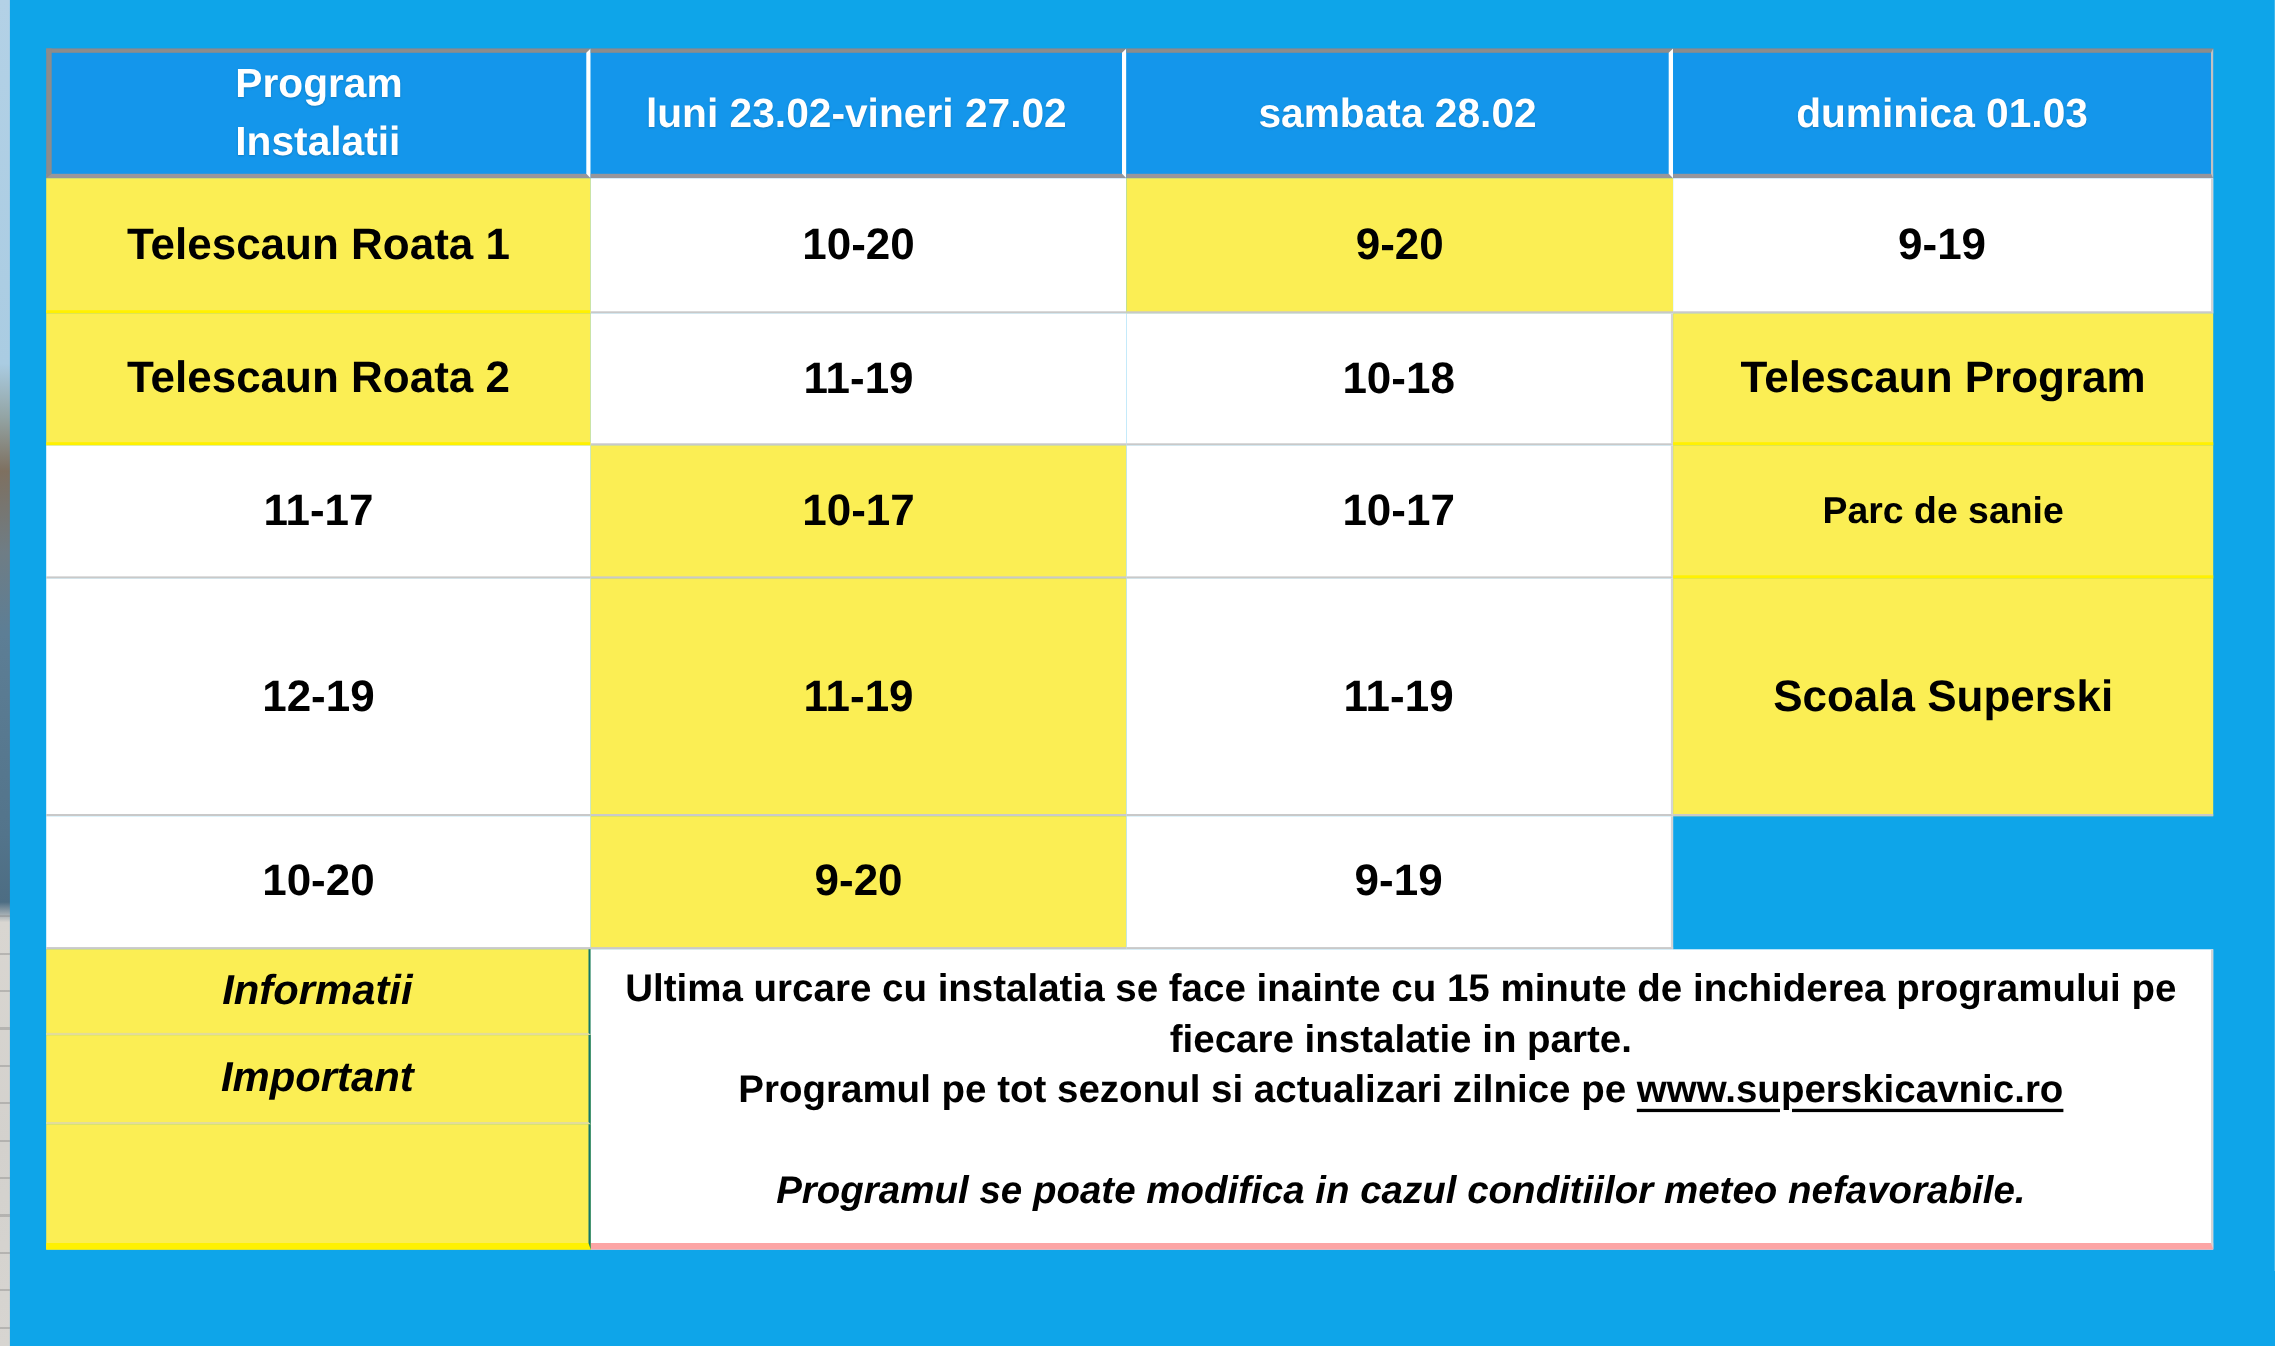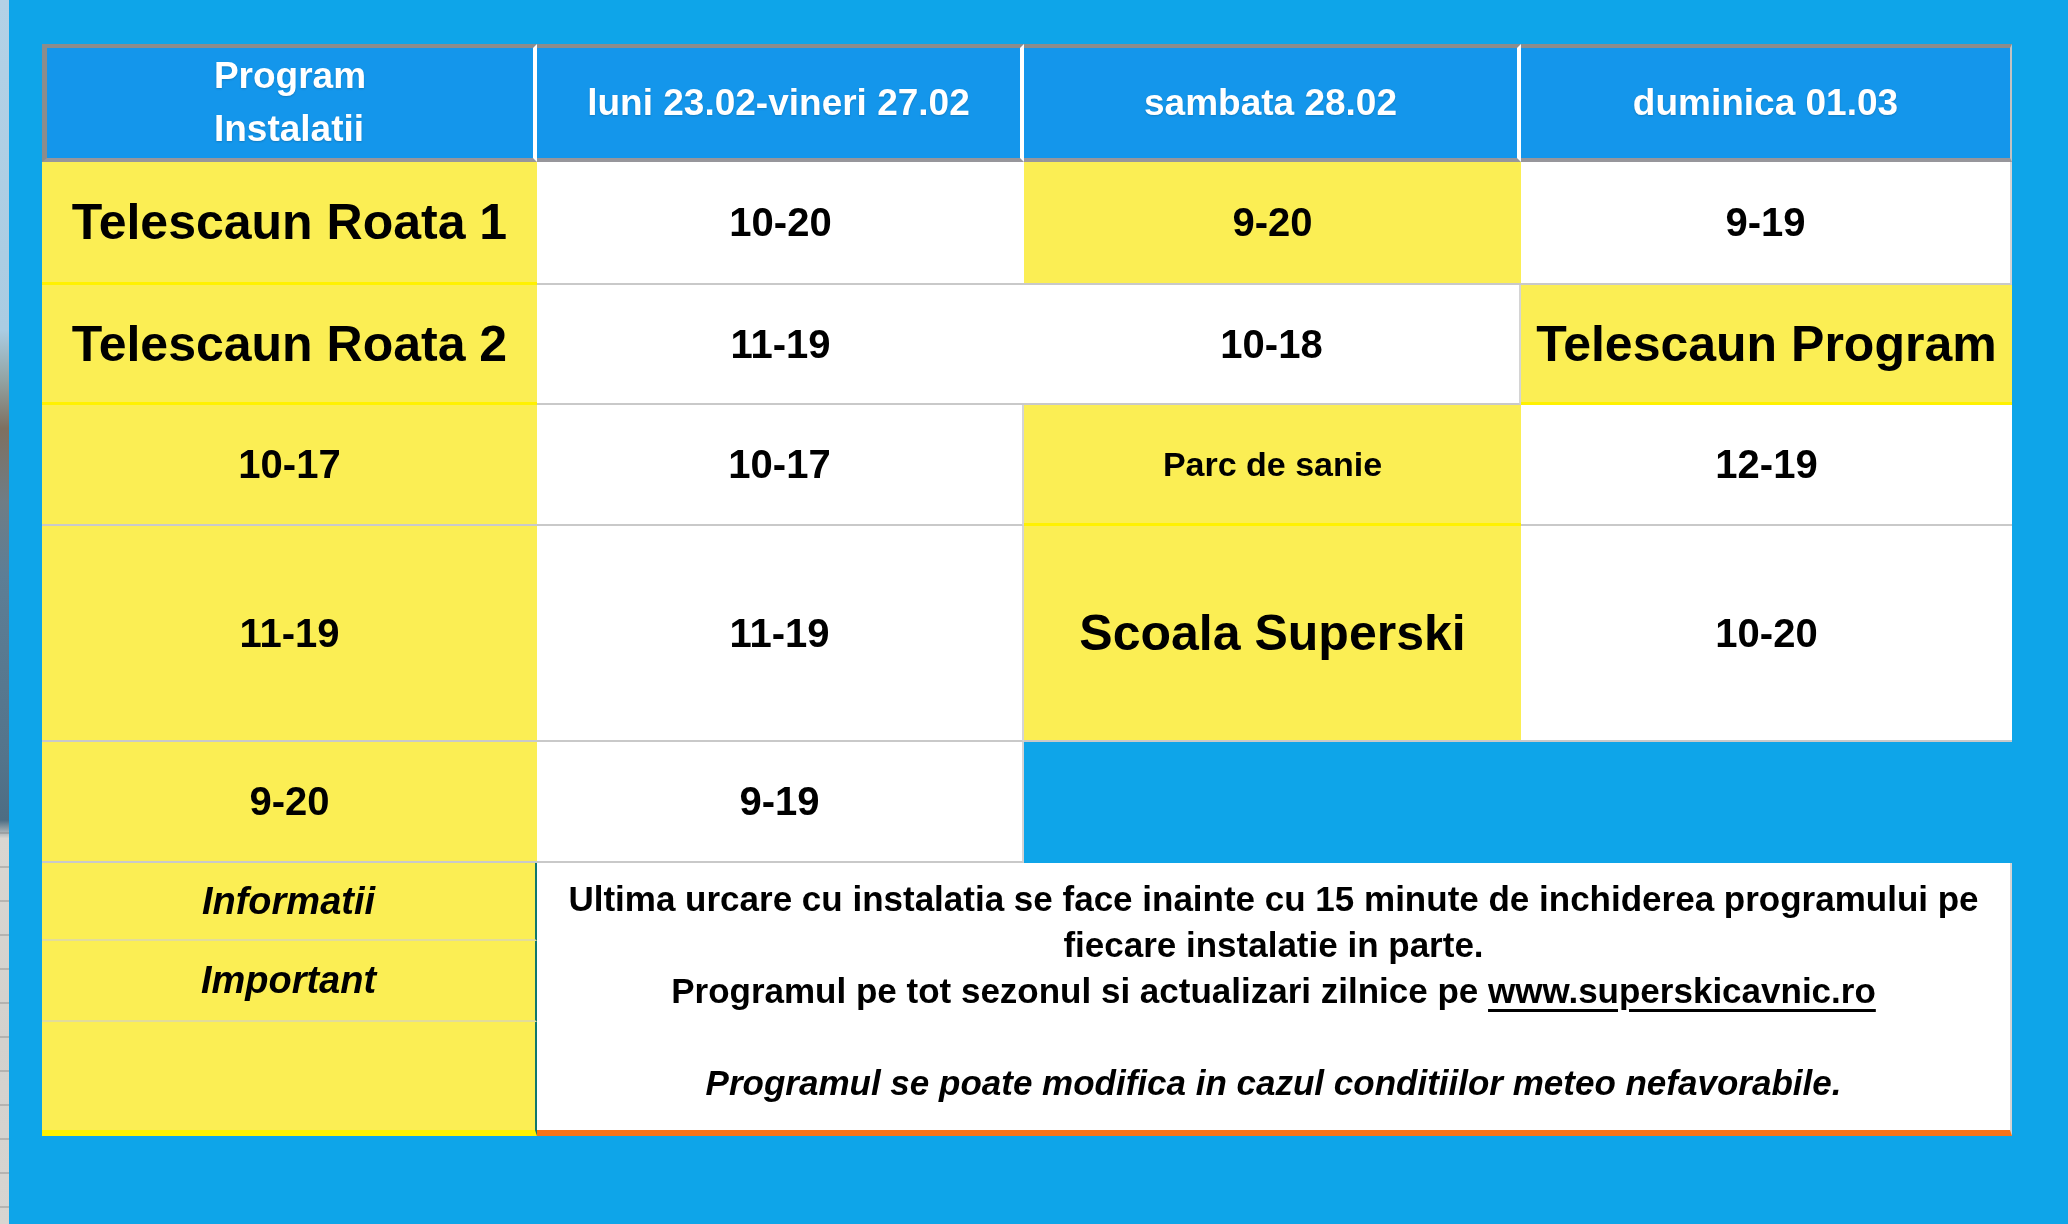--- a/index.html
+++ b/index.html
@@ -42,21 +42,21 @@
     border-bottom:4px solid #97969b;
     border-right:4px solid #ffffff;
     text-shadow:0 1px 2px rgba(0,0,0,0.18);
   }
   .hdr.hfirst { border-left:5px solid #8c8c8c; }
   .hdr.hlast  { border-right:2px solid #c2c2c2; }
   .hfirst .twoline { text-align:left; line-height:1.42; }
 
   
   .label {
-    background:#fbee54; font-size:50px;
+    background:#fbee54; font-size:40px;
     border-bottom:3px solid #fff100;
   }
   .label.graydiv { border-bottom:2px solid #c9c9c9; }
   .label.parc { font-size:34px; }
 
   
   .time {
     background:#ffffff; font-size:40px;
     border-bottom:2px solid #c9c9c9;
   }
@@ -71,21 +71,21 @@
     font-style:italic;
   }
   .ilabel.ilast { border-bottom:6px solid #fff100; }
   .gr7c1 { grid-row:7; grid-column:1; }
   .gr8c1 { grid-row:8; grid-column:1; }
   .gr9c1 { grid-row:9; grid-column:1; }
   .infocell {
     grid-row:7 / 10; grid-column:2 / 5;
     background:#ffffff;
     border-right:2px solid #d4d4d4;
-    border-bottom:6px solid #f97316;
+    border-bottom:6px solid #fca5a5;
     flex-direction:column; justify-content:flex-start;
     padding-top:13px;
     font-size:35px; line-height:46px;
   }
   .infocell .p1 { max-width:1438px; }
   .infocell .p2 { max-width:1470px; }
   .infocell .note { font-style:italic; margin-top:46px; }
   .link { color:#000; text-decoration:underline; text-decoration-thickness:3px; text-underline-offset:6px; cursor:pointer; }
 </style>
 </head>
@@ -109,20 +109,21 @@
     <div class="cell label">Telescaun Roata 1</div>
     <div class="cell time">10-20</div>
     <div class="cell time sat">9-20</div>
     <div class="cell time colend">9-19</div>
 
     <div class="cell label">Telescaun Roata 2</div>
     <div class="cell time">11-19</div>
     <div class="cell time colend">10-18</div>
 
     <div class="cell label">Telescaun Program</div>
+    <div class="cell time">11-17</div>
     <div class="cell time sat">10-17</div>
     <div class="cell time colend">10-17</div>
 
     <div class="cell label parc">Parc de sanie</div>
     <div class="cell time">12-19</div>
     <div class="cell time sat">11-19</div>
     <div class="cell time colend">11-19</div>
 
     <div class="cell label graydiv">Scoala Superski</div>
     <div class="cell time">10-20</div>

